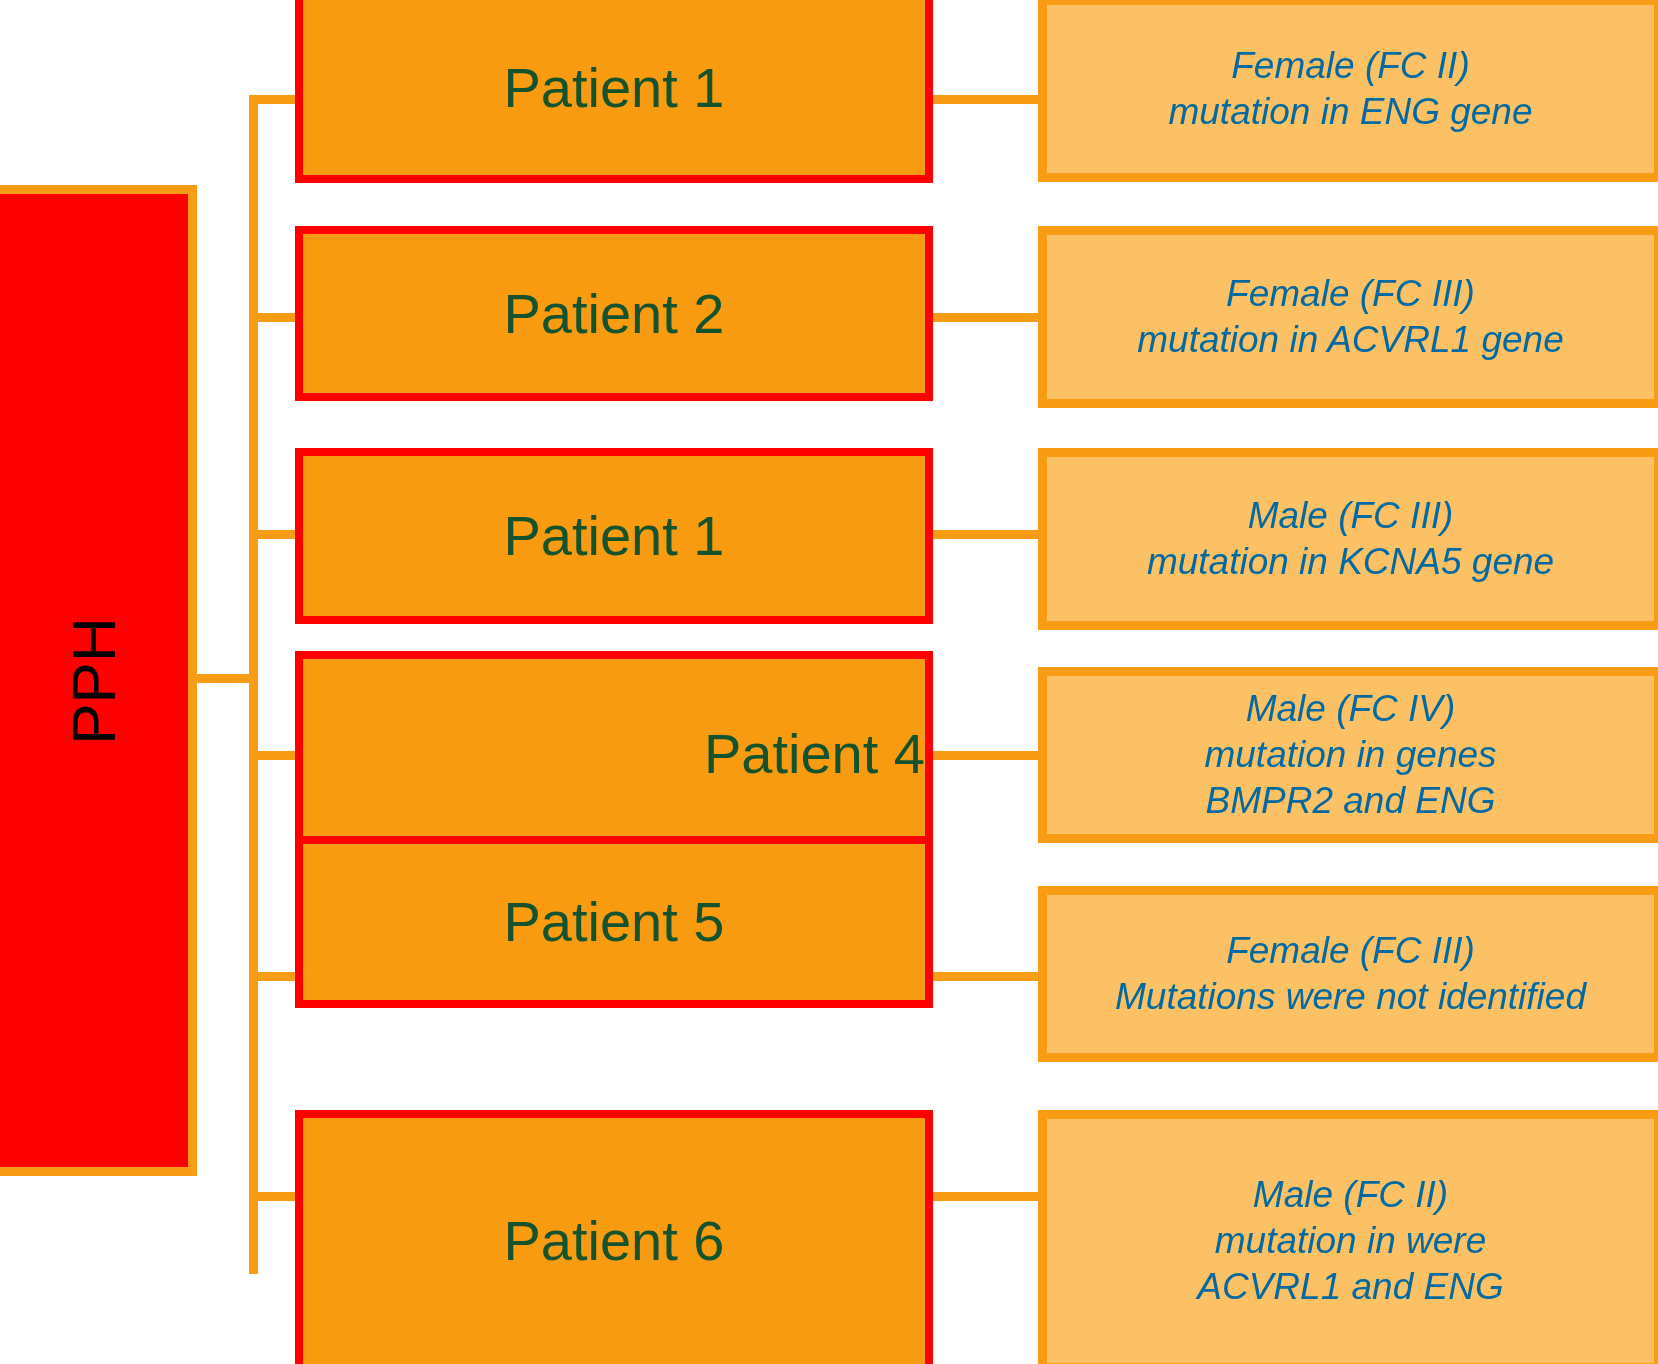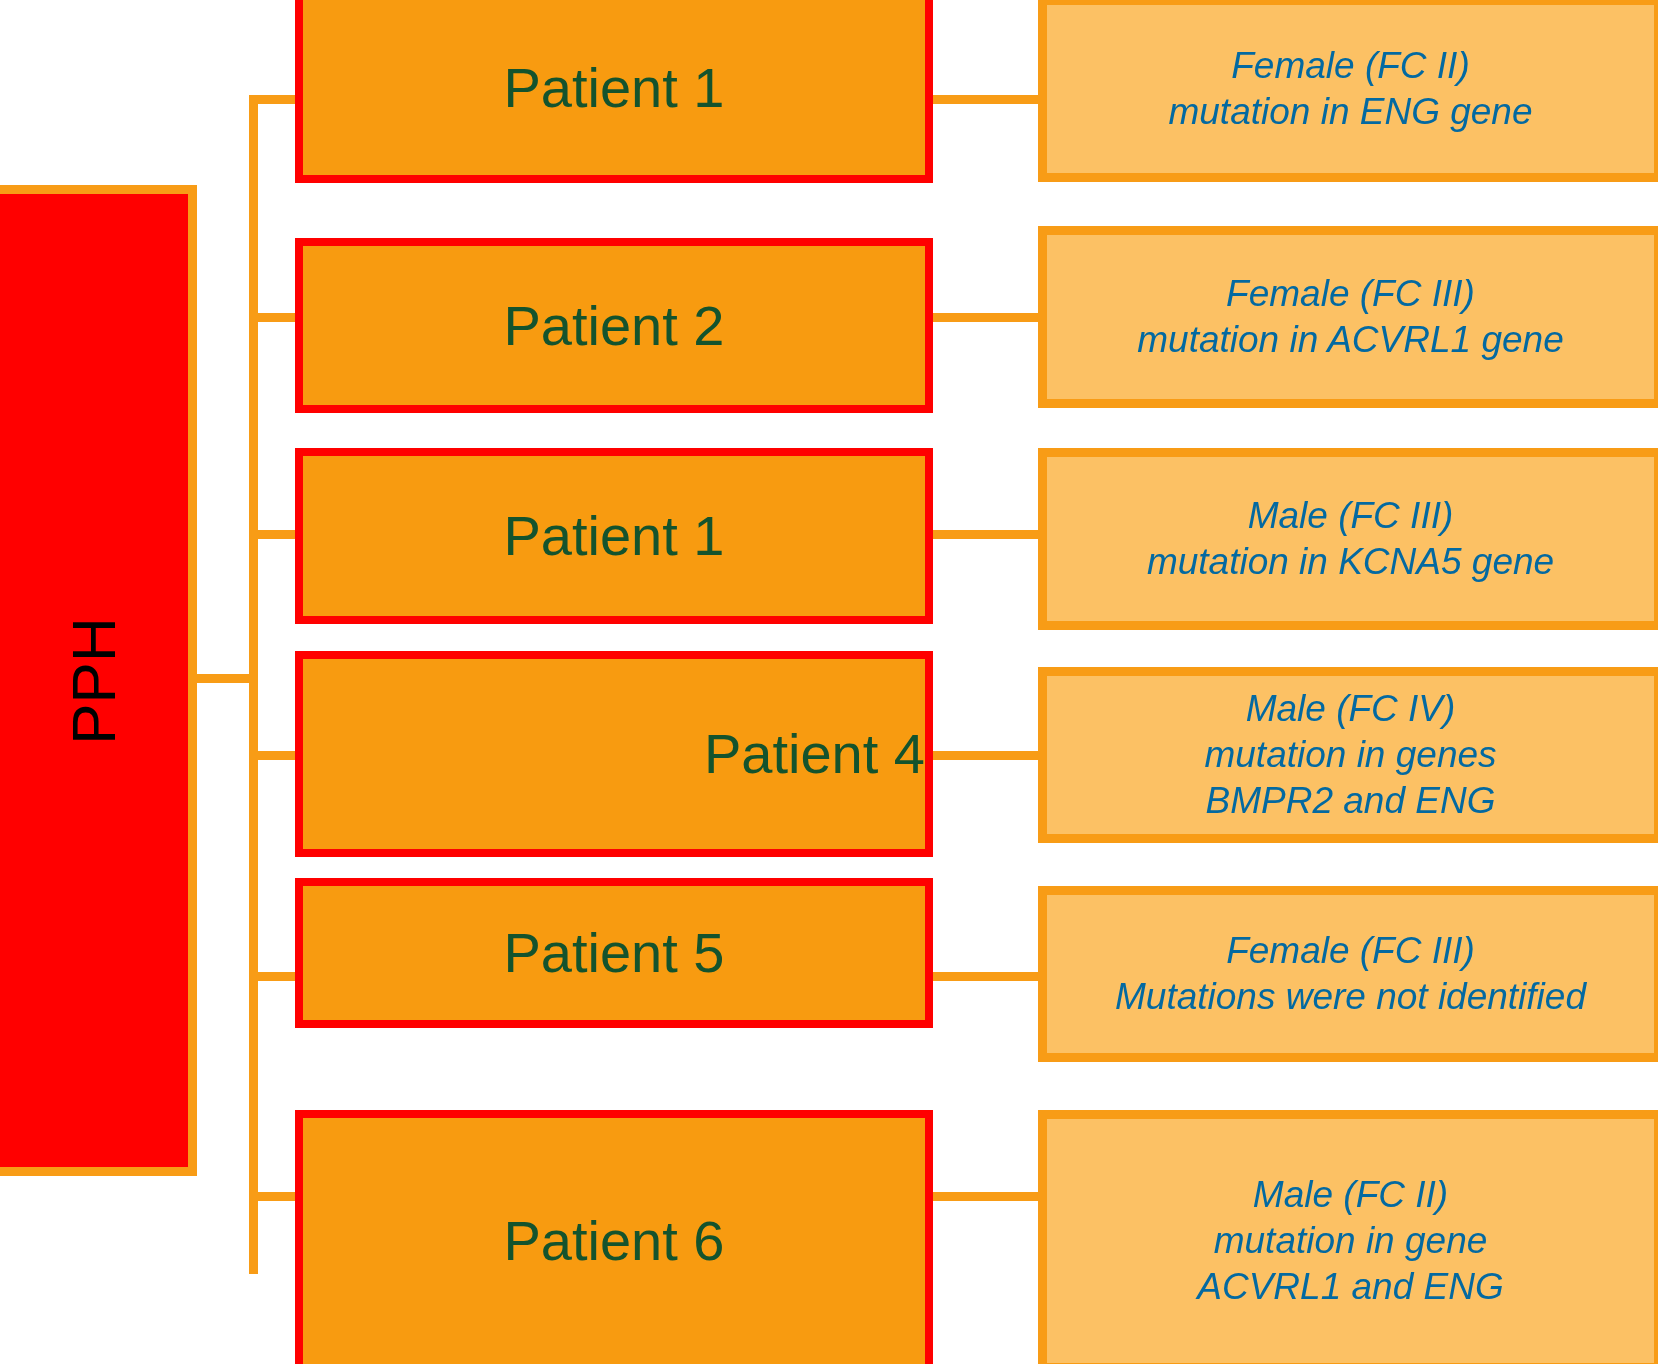--- a/index.html
+++ b/index.html
@@ -116,21 +116,21 @@
   <div class="line line-h" style="left:888px; top:1192px; width:155px;"></div>
 
   <div class="patient-box" style="top:-8px; height:191px;">
     <span class="patient-label">Patient 1</span>
   </div>
   <div class="detail-box" style="top:-4px; height:186px;">
     <span class="detail-text">Female (FC II)
 mutation in ENG gene</span>
   </div>
 
-  <div class="patient-box" style="top:238px; height:175px;">
+  <div class="patient-box" style="top:226px; height:175px;">
     <span class="patient-label">Patient 2</span>
   </div>
   <div class="detail-box" style="top:226px; height:182px;">
     <span class="detail-text">Female (FC III)
 mutation in ACVRL1 gene</span>
   </div>
 
   <div class="patient-box" style="top:448px; height:176px;">
     <span class="patient-label">Patient 1</span>
   </div>
@@ -141,30 +141,30 @@
 
   <div class="patient-box" style="top:651px; height:206px;justify-content:flex-end;">
     <span class="patient-label">Patient 4</span>
   </div>
   <div class="detail-box" style="top:667px; height:176px;">
     <span class="detail-text">Male (FC IV)
 mutation in genes
 BMPR2 and ENG</span>
   </div>
 
-  <div class="patient-box" style="top:878px; height:150px;">
+  <div class="patient-box" style="top:836px; height:172px;">
     <span class="patient-label">Patient 5</span>
   </div>
   <div class="detail-box" style="top:886px; height:176px;">
     <span class="detail-text">Female (FC III)
 Mutations were not identified</span>
   </div>
 
   <div class="patient-box" style="top:1110px; height:262px;">
     <span class="patient-label">Patient 6</span>
   </div>
   <div class="detail-box" style="top:1110px; height:262px;">
     <span class="detail-text">Male (FC II)
-mutation in gene
+mutation in were
 ACVRL1 and ENG</span>
   </div>
 
 </div>
 
 </body></html>

